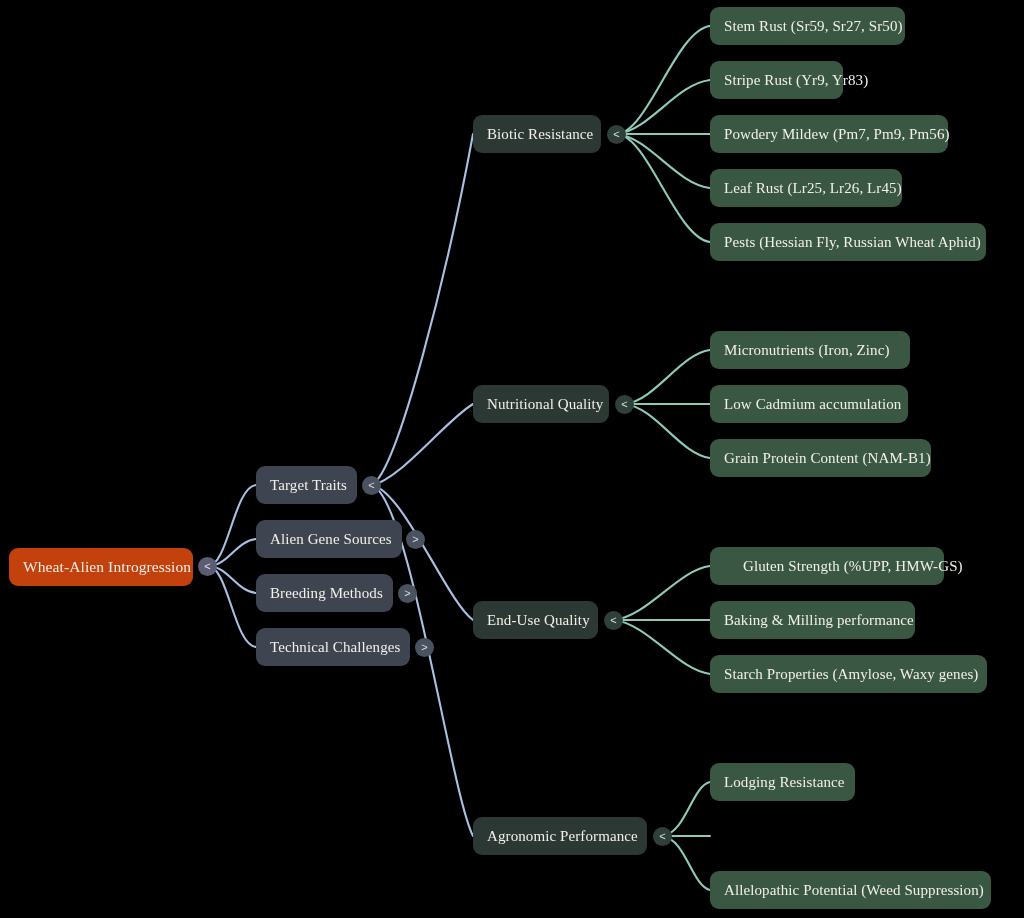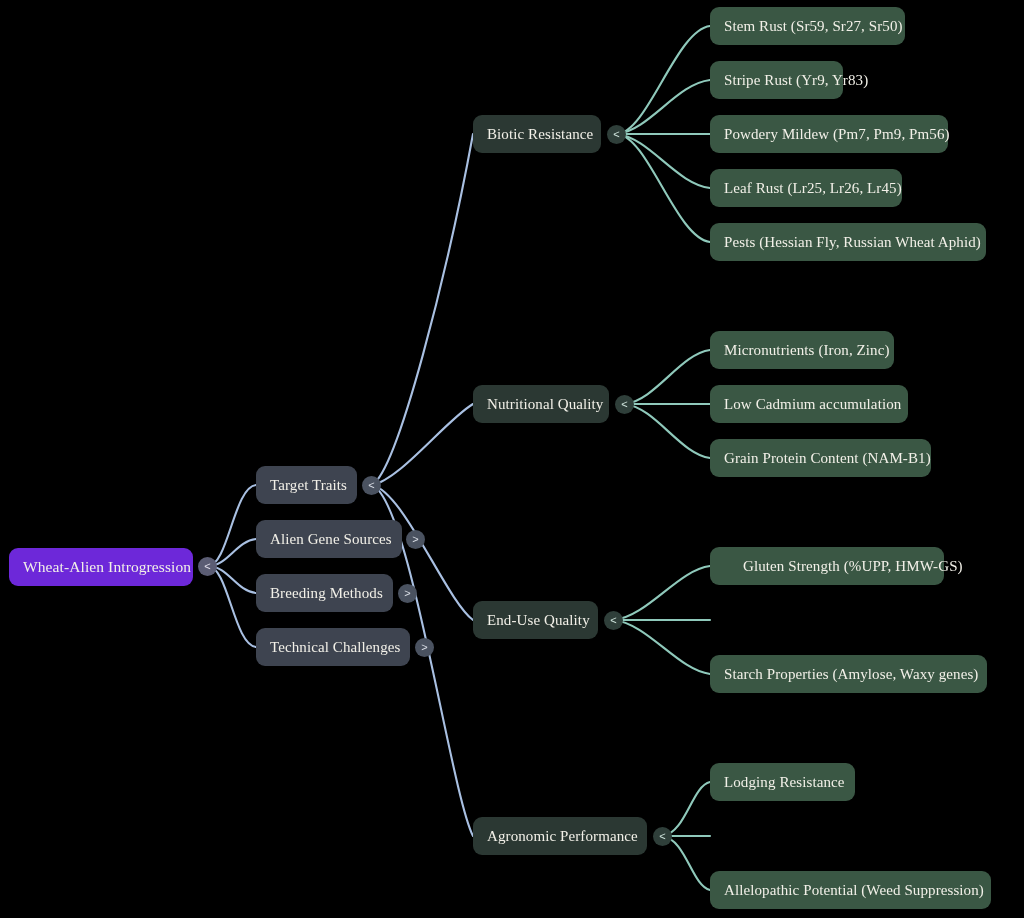--- a/index.html
+++ b/index.html
@@ -35,21 +35,21 @@
     align-items: center;
     border-radius: 9px;
     padding: 0 14px;
     white-space: nowrap;
     color: #f2f0e8;
     font-size: 15px;
     letter-spacing: 0.1px;
     line-height: 1;
   }
   .node.root {
-    background: #6d28d9;
+    background: #c2410c;
     font-size: 15.5px;
   }
   .node.lvl1 {
     background: #3e4450;
   }
   .node.lvl2 {
     background: #2b3833;
   }
   .node.leaf {
     background: #3a5744;
@@ -164,38 +164,41 @@
   </div>
   <div class="node leaf" style="left:710px; top:223px; width:276px; height:38px;">
     <span>Pests (Hessian Fly, Russian Wheat Aphid)</span>
   </div>
 
   <div class="node lvl2" style="left:473px; top:385px; width:136px; height:38px;">
     <span>Nutritional Quality</span>
   </div>
   <div class="marker m-teal" style="left:615px; top:395px;">&lt;</div>
 
-  <div class="node leaf" style="left:710px; top:331px; width:184px; height:38px;">
+  <div class="node leaf" style="left:710px; top:331px; width:200px; height:38px;">
     <span>Micronutrients (Iron, Zinc)</span>
   </div>
   <div class="node leaf" style="left:710px; top:385px; width:198px; height:38px;">
     <span>Low Cadmium accumulation</span>
   </div>
   <div class="node leaf" style="left:710px; top:439px; width:221px; height:38px;">
     <span>Grain Protein Content (NAM-B1)</span>
   </div>
 
   <div class="node lvl2" style="left:473px; top:601px; width:125px; height:38px;">
     <span>End-Use Quality</span>
   </div>
   <div class="marker m-teal" style="left:604px; top:611px;">&lt;</div>
 
   <div class="node leaf" style="left:710px; top:547px; width:234px; height:38px;padding-left:33px;">
     <span>Gluten Strength (%UPP, HMW-GS)</span>
   </div>
+  <div class="node leaf" style="left:710px; top:601px; width:205px; height:38px;">
+    <span>Baking &amp; Milling performance</span>
+  </div>
   <div class="node leaf" style="left:710px; top:655px; width:277px; height:38px;">
     <span>Starch Properties (Amylose, Waxy genes)</span>
   </div>
 
   <div class="node lvl2" style="left:473px; top:817px; width:174px; height:38px;">
     <span>Agronomic Performance</span>
   </div>
   <div class="marker m-teal" style="left:653px; top:827px;">&lt;</div>
 
   <div class="node leaf" style="left:710px; top:763px; width:145px; height:38px;">

